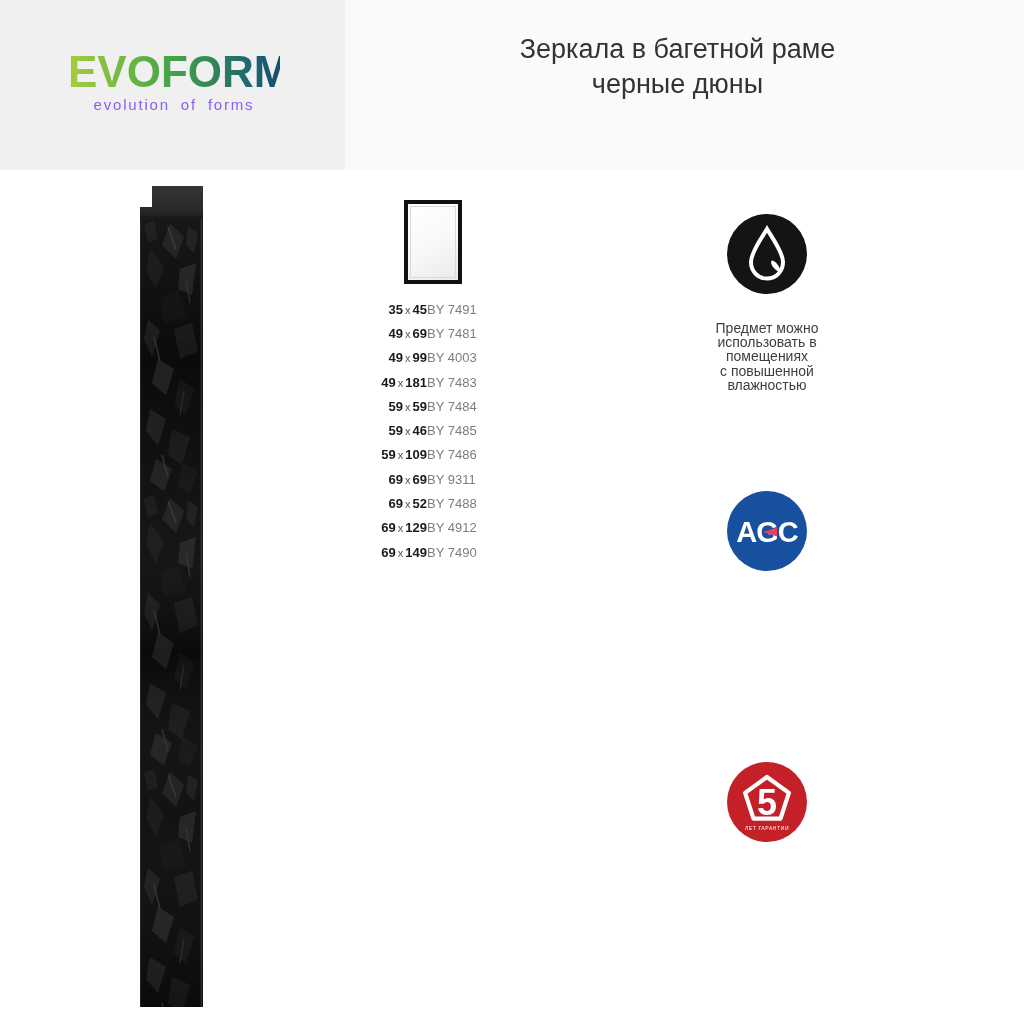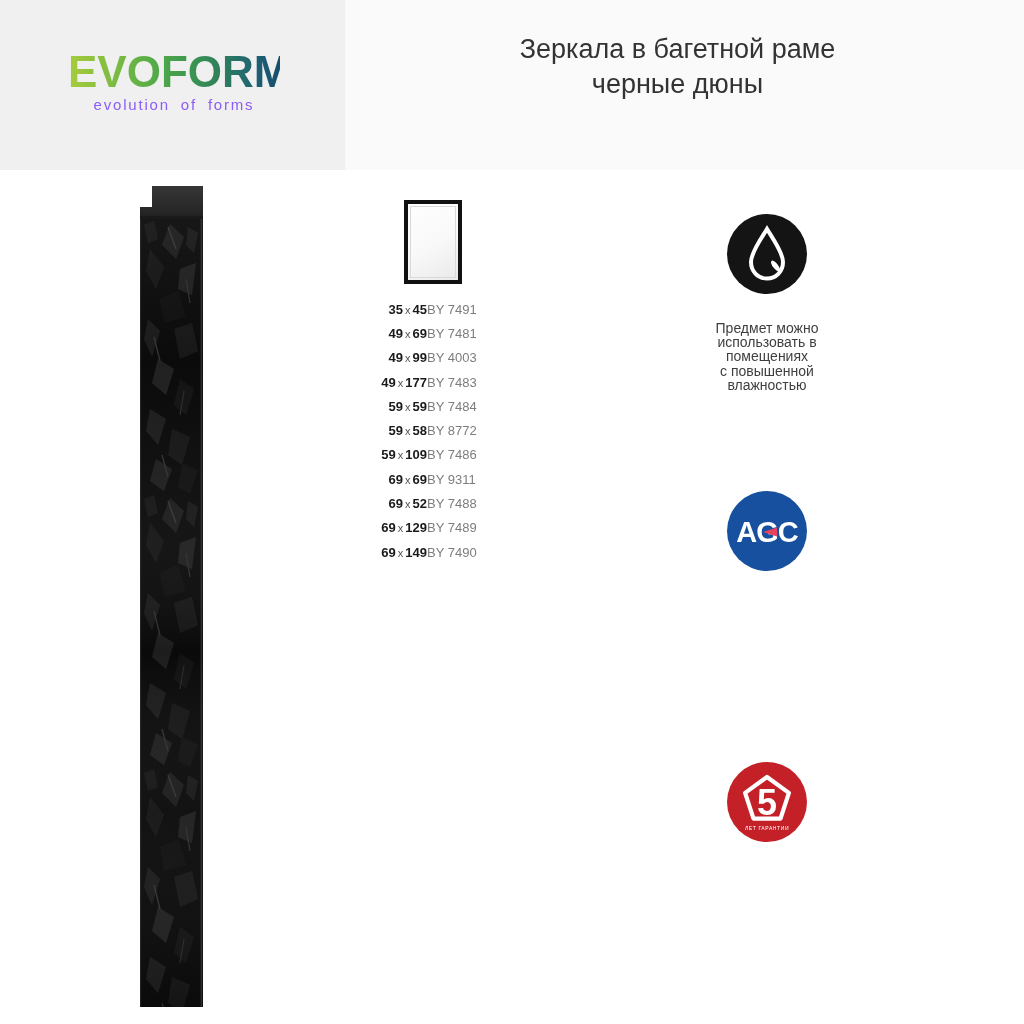--- a/index.html
+++ b/index.html
@@ -156,52 +156,52 @@
       <div class="size-cell"><span class="sw">49</span><span class="sx">x</span><span class="sh">69</span></div>
       <div class="code-cell">BY 7481</div>
     </div>
 
     <div class="size-row">
       <div class="size-cell"><span class="sw">49</span><span class="sx">x</span><span class="sh">99</span></div>
       <div class="code-cell">BY 4003</div>
     </div>
 
     <div class="size-row">
-      <div class="size-cell"><span class="sw">49</span><span class="sx">x</span><span class="sh">177</span></div>
+      <div class="size-cell"><span class="sw">49</span><span class="sx">x</span><span class="sh">181</span></div>
       <div class="code-cell">BY 7483</div>
     </div>
 
     <div class="size-row">
       <div class="size-cell"><span class="sw">59</span><span class="sx">x</span><span class="sh">59</span></div>
       <div class="code-cell">BY 7484</div>
     </div>
 
     <div class="size-row">
-      <div class="size-cell"><span class="sw">59</span><span class="sx">x</span><span class="sh">58</span></div>
-      <div class="code-cell">BY 8772</div>
+      <div class="size-cell"><span class="sw">59</span><span class="sx">x</span><span class="sh">46</span></div>
+      <div class="code-cell">BY 7485</div>
     </div>
 
     <div class="size-row">
       <div class="size-cell"><span class="sw">59</span><span class="sx">x</span><span class="sh">109</span></div>
       <div class="code-cell">BY 7486</div>
     </div>
 
     <div class="size-row">
       <div class="size-cell"><span class="sw">69</span><span class="sx">x</span><span class="sh">69</span></div>
       <div class="code-cell">BY 9311</div>
     </div>
 
     <div class="size-row">
       <div class="size-cell"><span class="sw">69</span><span class="sx">x</span><span class="sh">52</span></div>
       <div class="code-cell">BY 7488</div>
     </div>
 
     <div class="size-row">
       <div class="size-cell"><span class="sw">69</span><span class="sx">x</span><span class="sh">129</span></div>
-      <div class="code-cell">BY 7489</div>
+      <div class="code-cell">BY 4912</div>
     </div>
 
     <div class="size-row">
       <div class="size-cell"><span class="sw">69</span><span class="sx">x</span><span class="sh">149</span></div>
       <div class="code-cell">BY 7490</div>
     </div>
   </div>
 
   <div class="feature feature-humidity">
     <div class="f-icon">

